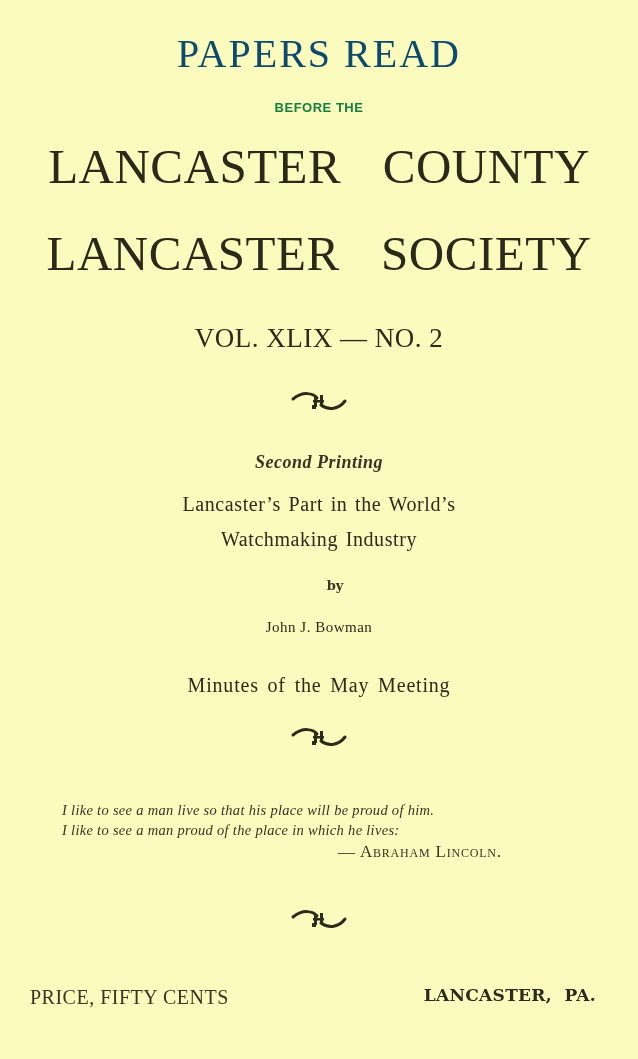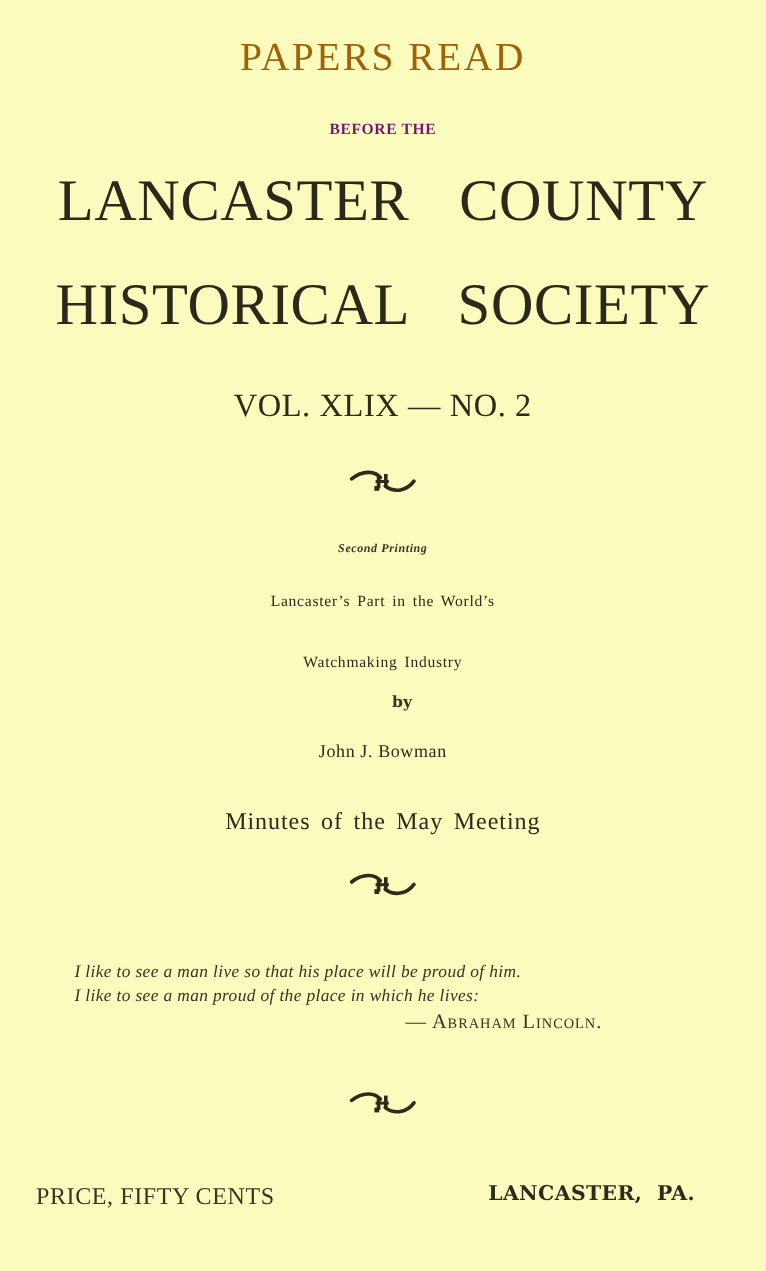--- a/index.html
+++ b/index.html
@@ -12,31 +12,31 @@
       background: #fcfbbe;
       color: #2e2a1c;
       font-family: "Liberation Serif", "DejaVu Serif", serif;
       position: relative;
       overflow: hidden;
     }
     .abs { position: absolute; left: 0; width: 638px; text-align: center; white-space: nowrap; }
 
     .papers-read {
       top: 30px;
-      font-size: 33px;
+      font-size: 40px;
       letter-spacing: 2px;
-      color: #a16207;
+      color: #0c4a6e;
     }
     .before-the {
       top: 100px;
       font-size: 13px;
       font-weight: bold;
       letter-spacing: 0.5px;
-      color: #701a75;
-      font-family: Liberation Serif, serif;
+      color: #15803d;
+      font-family: Liberation Sans, sans-serif;
     }
     .society-line {
       font-size: 49px;
       letter-spacing: 0.5px;
       color: #2c281a;
       word-spacing: 8px;
     }
     .line1 { top: 138px; }
     .line2 { top: 225px; }
 
@@ -53,34 +53,34 @@
       transform: translateX(-50%);
       width: 60px;
       height: 24px;
     }
     .orn1 { top: 389px; }
     .orn2 { top: 725px; }
     .orn3 { top: 907px; }
 
     .second-printing {
       top: 452px;
-      font-size: 10px;
+      font-size: 18px;
       font-style: italic;
       font-weight: bold;
       color: #3a3424;
       letter-spacing: 0.5px;
     }
     .article-title {
-      font-size: 13px;
+      font-size: 20px;
       color: #2e2a1c;
       letter-spacing: 0.6px;
       word-spacing: 2px;
     }
     .title1 { top: 493px; }
-    .title2 { top: 544px; }
+    .title2 { top: 528px; }
     .by {
       top: 578px;
       font-size: 13px;
       font-weight: bold;
       color: #3a3424;
       font-family: "DejaVu Serif", serif;
       margin-left: 16px;
     }
     .author {
       top: 619px;
@@ -129,40 +129,40 @@
       line-height: 24px;
       color: #3a3424;
       letter-spacing: 0.5px;
       white-space: nowrap;
     }
     .place {
       position: absolute;
       left: 390px;
       top: 982px;
       width: 206px;
-      text-align: center;
+      text-align: right;
       font-size: 17px;
       font-weight: bold;
       line-height: 27px;
       color: #2e2a1c;
       font-family: "DejaVu Serif", serif;
       letter-spacing: 0.3px;
       white-space: nowrap;
     }
     .place span { display: block; }
     .price span { display: block; }
     .quote span { display: block; }
   </style>
 </head>
 <body>
 
 <div class="abs papers-read">PAPERS READ</div>
 <div class="abs before-the">BEFORE THE</div>
 <div class="abs society-line line1" style="white-space:pre;font-family:Liberation Serif, serif;">LANCASTER  COUNTY</div>
-<div class="abs society-line line2" style="white-space:pre;">HISTORICAL  SOCIETY</div>
+<div class="abs society-line line2" style="white-space:pre;">LANCASTER  SOCIETY</div>
 <div class="abs vol">VOL. XLIX — NO. 2</div>
 
 <svg class="ornament orn1" viewBox="0 0 60 24">
   <path d="M4 10 C14 2, 24 4, 28 9" stroke="#2e2a1c" stroke-width="3" fill="none" stroke-linecap="round"></path>
   <path d="M32 16 C40 22, 50 20, 56 12" stroke="#2e2a1c" stroke-width="3" fill="none" stroke-linecap="round"></path>
   <rect x="25" y="7" width="3" height="11" fill="#2e2a1c"></rect>
   <rect x="31" y="6" width="3" height="11" fill="#2e2a1c"></rect>
   <rect x="24" y="11" width="11" height="2.5" fill="#2e2a1c"></rect>
   <rect x="23" y="16" width="4" height="4" fill="#2e2a1c"></rect>
 </svg>

